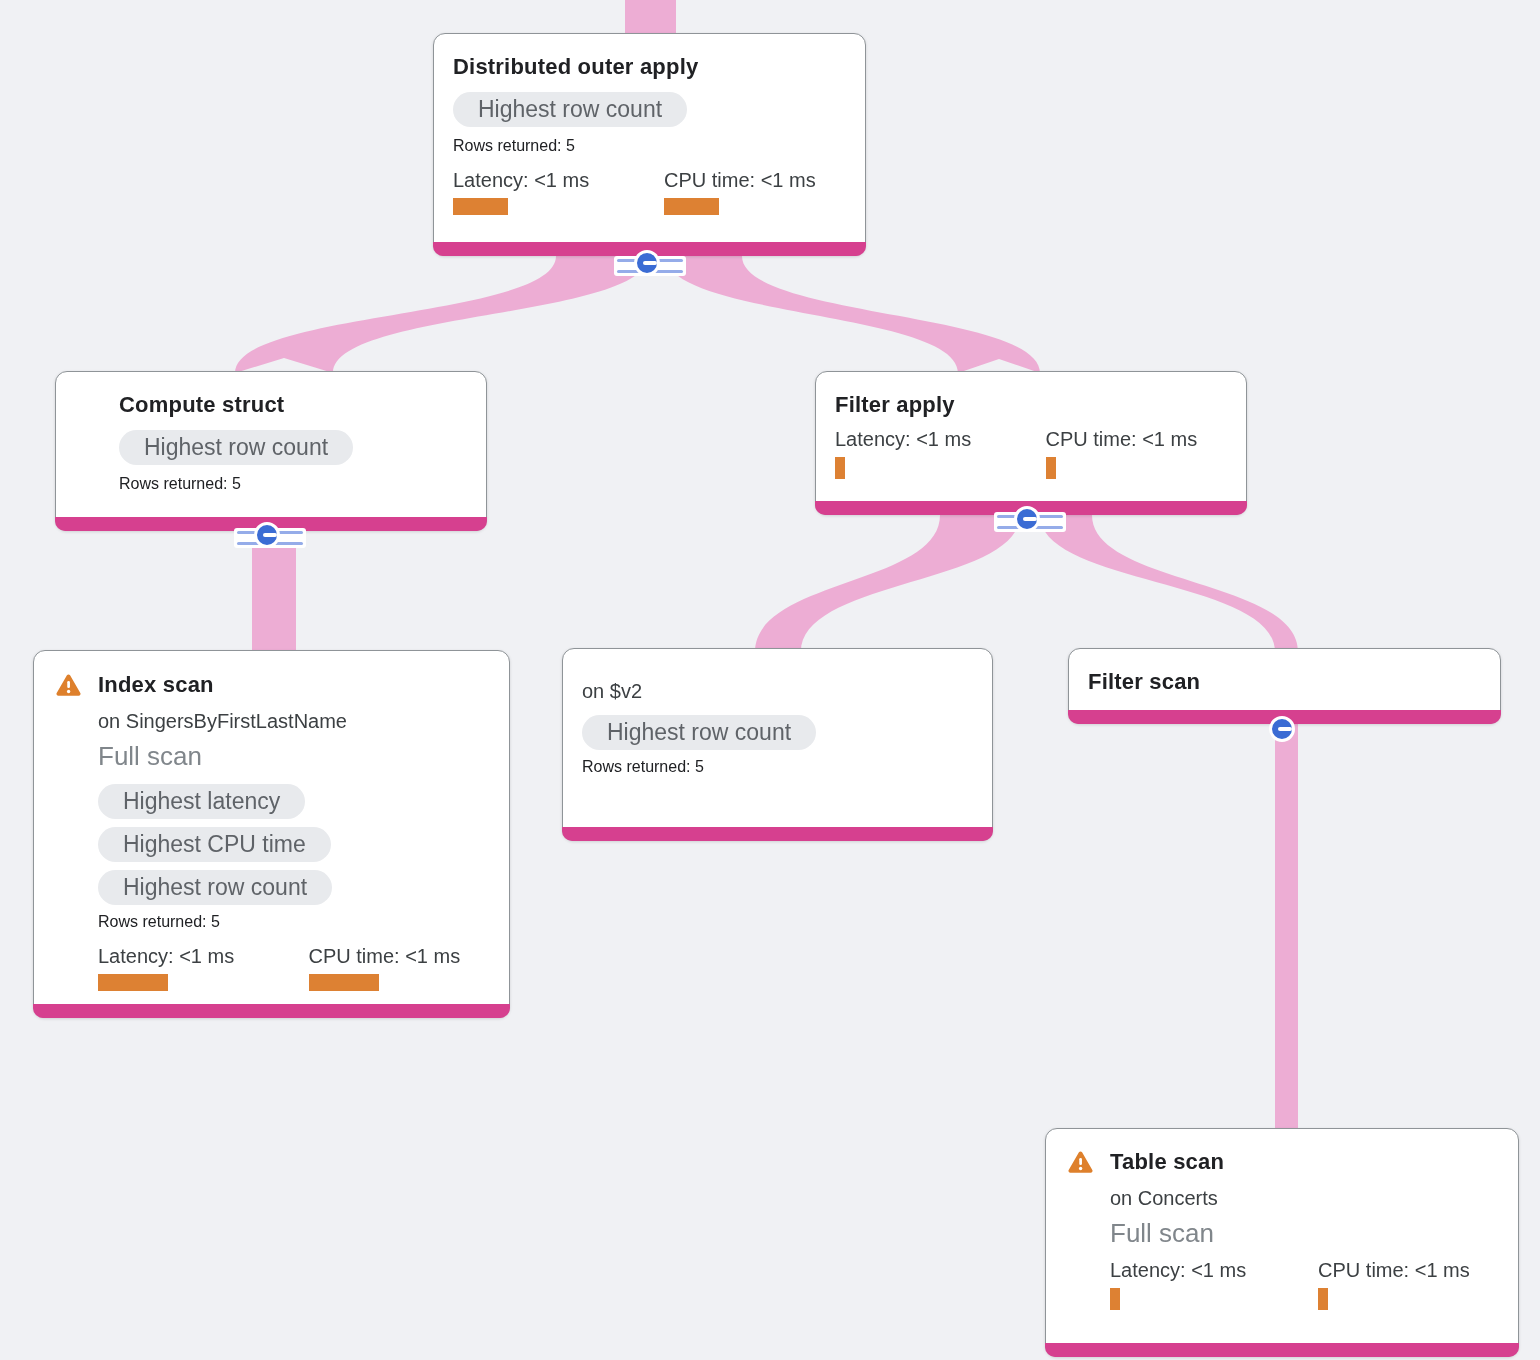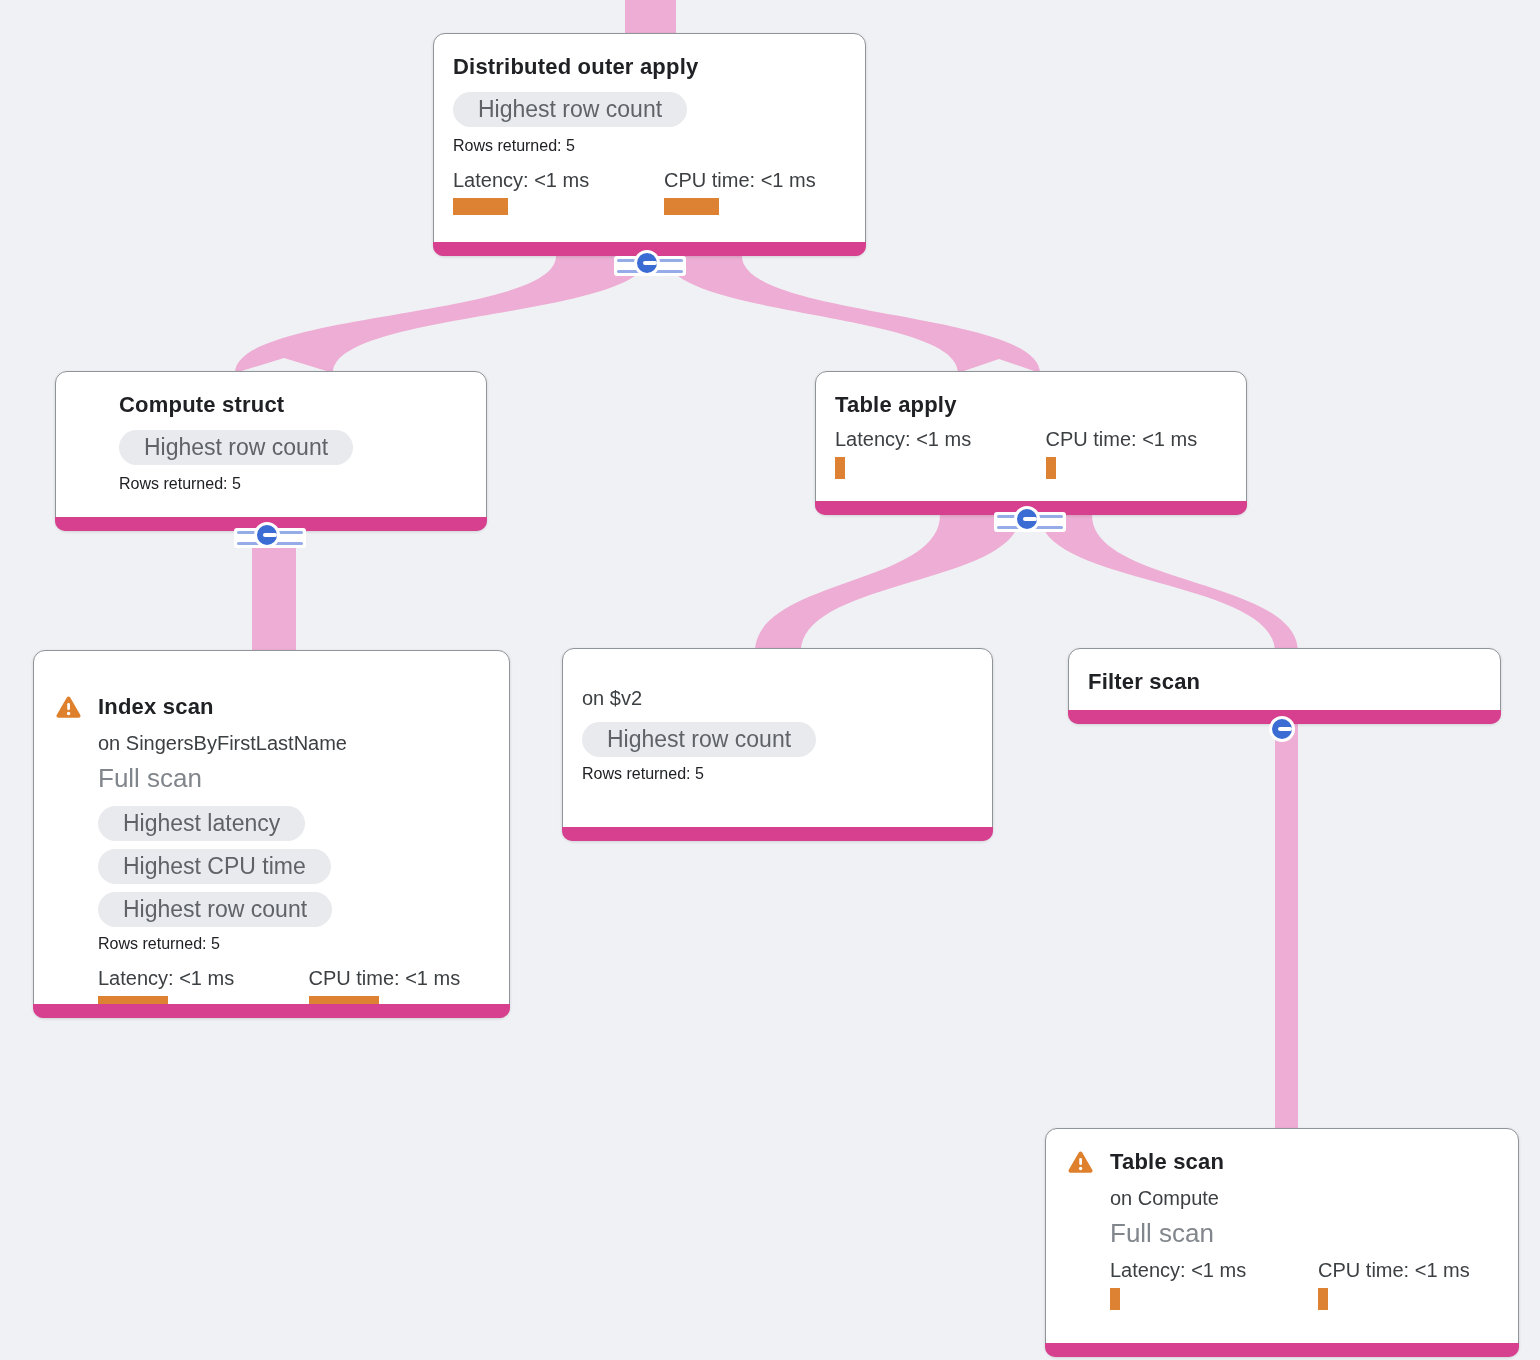--- a/index.html
+++ b/index.html
@@ -99,41 +99,41 @@
   </div>
   <div class="accent-bar"></div>
 </div>
 <div class="collapse" style="left:270px;top:538px;">
   <span class="cbar"></span>
   <span class="ccircle"></span>
 </div>
 
 <div class="node" style="left:815px;top:371px;width:432px;height:144px;">
   <div class="node-inner">
-    <div class="title">Table apply</div>
+    <div class="title">Filter apply</div>
     <div class="metrics" style="margin-top:10px;">
       <div class="metric">
         <div class="metric-label">Latency: &lt;1 ms</div>
         <div class="bar bar-sm"></div>
       </div>
       <div class="metric">
         <div class="metric-label">CPU time: &lt;1 ms</div>
         <div class="bar bar-sm"></div>
       </div>
     </div>
   </div>
   <div class="accent-bar"></div>
 </div>
 <div class="collapse" style="left:1030px;top:522px;">
   <span class="cbar"></span>
   <span class="ccircle"></span>
 </div>
 
 <div class="node" style="left:33px;top:650px;width:477px;height:368px;">
-  <div class="node-inner" style="padding-top:15px;margin-top:28px;">
+  <div class="node-inner" style="padding-top:21px;">
     <div class="title-row">
       <svg class="warn-icon" viewBox="0 0 24 22">
         <path d="M10.6 1.9 L1.5 17.6 a1.7 1.7 0 0 0 1.5 2.5 h18 a1.7 1.7 0 0 0 1.5-2.5 L13.4 1.9 a1.7 1.7 0 0 0-2.8 0 Z" fill="#DE802C"></path>
         <rect x="10.9" y="7" width="2.4" height="6.2" rx="1.1" fill="#fff"></rect>
         <circle cx="12.1" cy="16.3" r="1.5" fill="#fff"></circle>
       </svg>
       <div class="title">Index scan</div>
     </div>
     <div class="indent">
       <div class="subtitle">on SingersByFirstLastName</div>
@@ -152,21 +152,21 @@
           <div class="bar bar-lg"></div>
         </div>
       </div>
     </div>
   </div>
   <div class="accent-bar"></div>
 </div>
 
 <div class="node" style="left:562px;top:648px;width:431px;height:193px;">
   <div class="node-inner">
-    <div class="subtitle" style="margin-top:18px;">on $v2</div>
+    <div class="subtitle" style="margin-top:11px;">on $v2</div>
     <div class="pill-row"><span class="pill">Highest row count</span></div>
     <div class="rows" style="margin-top:8px;">Rows returned: 5</div>
   </div>
   <div class="accent-bar"></div>
 </div>
 
 <div class="node" style="left:1068px;top:648px;width:433px;height:76px;">
   <div class="node-inner">
     <div class="title">Filter scan</div>
   </div>
@@ -180,21 +180,21 @@
   <div class="node-inner">
     <div class="title-row">
       <svg class="warn-icon" viewBox="0 0 24 22">
         <path d="M10.6 1.9 L1.5 17.6 a1.7 1.7 0 0 0 1.5 2.5 h18 a1.7 1.7 0 0 0 1.5-2.5 L13.4 1.9 a1.7 1.7 0 0 0-2.8 0 Z" fill="#DE802C"></path>
         <rect x="10.9" y="7" width="2.4" height="6.2" rx="1.1" fill="#fff"></rect>
         <circle cx="12.1" cy="16.3" r="1.5" fill="#fff"></circle>
       </svg>
       <div class="title">Table scan</div>
     </div>
     <div class="indent">
-      <div class="subtitle">on Compute</div>
+      <div class="subtitle">on Concerts</div>
       <div class="note">Full scan</div>
       <div class="metrics" style="margin-top:10px;">
         <div class="metric" style="width:190px;">
           <div class="metric-label">Latency: &lt;1 ms</div>
           <div class="bar bar-sm"></div>
         </div>
         <div class="metric">
           <div class="metric-label">CPU time: &lt;1 ms</div>
           <div class="bar bar-sm"></div>
         </div>

